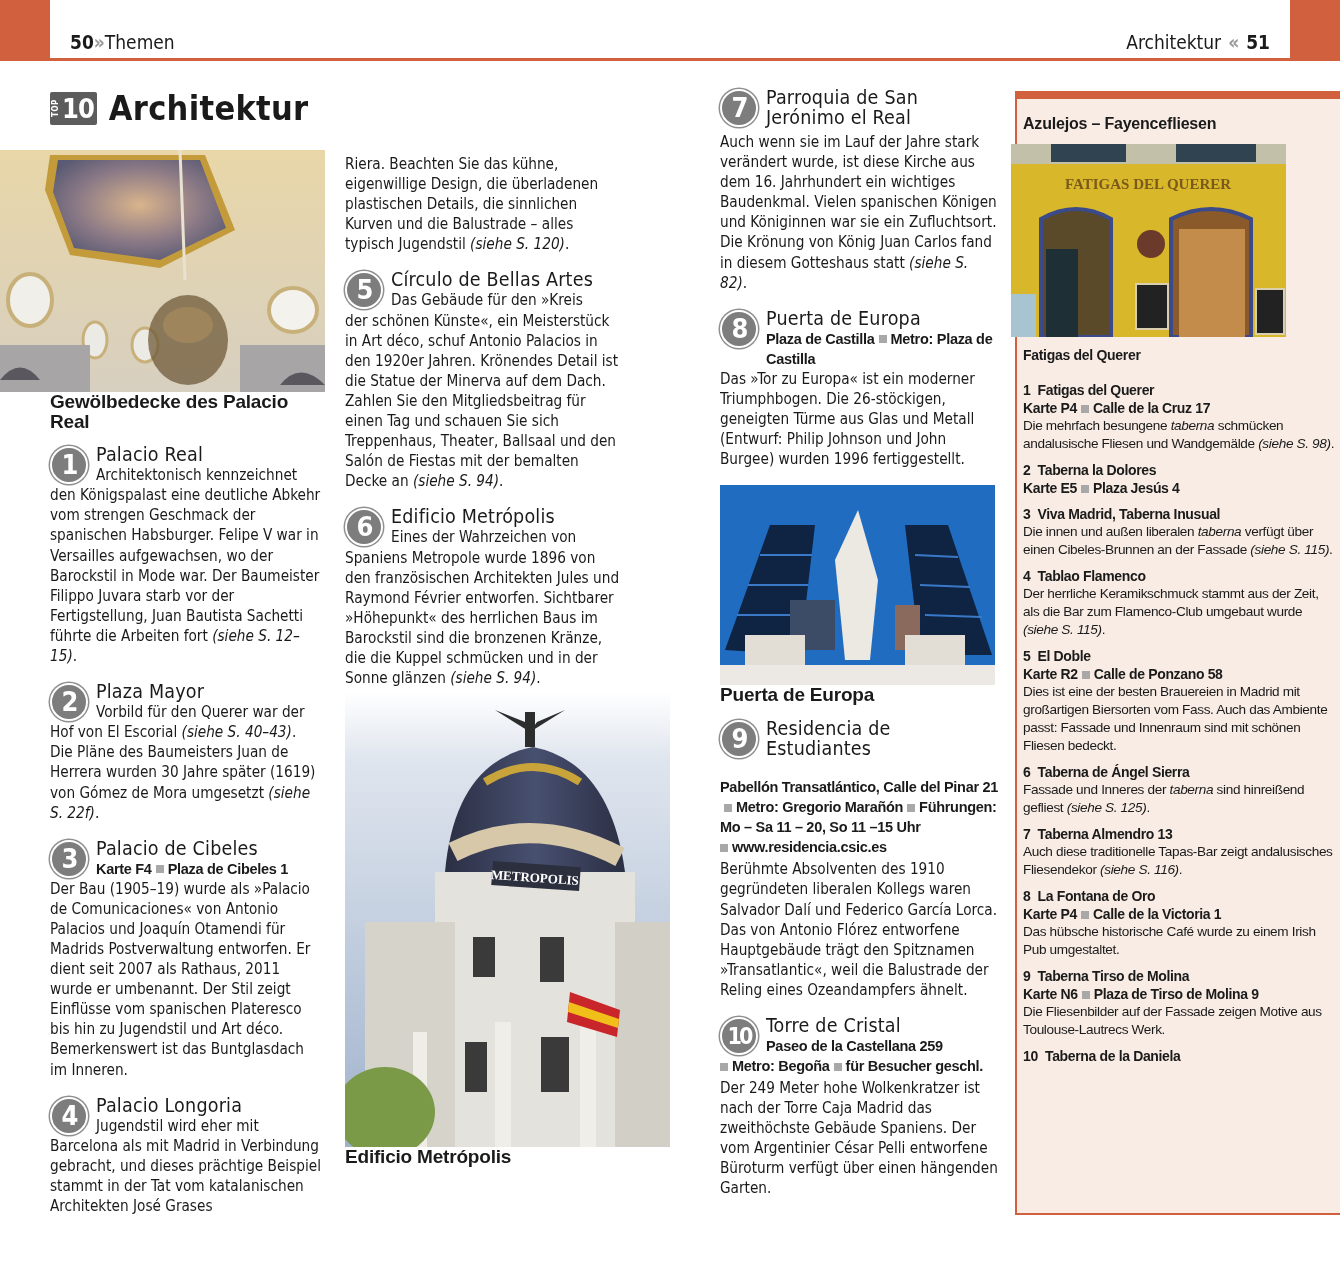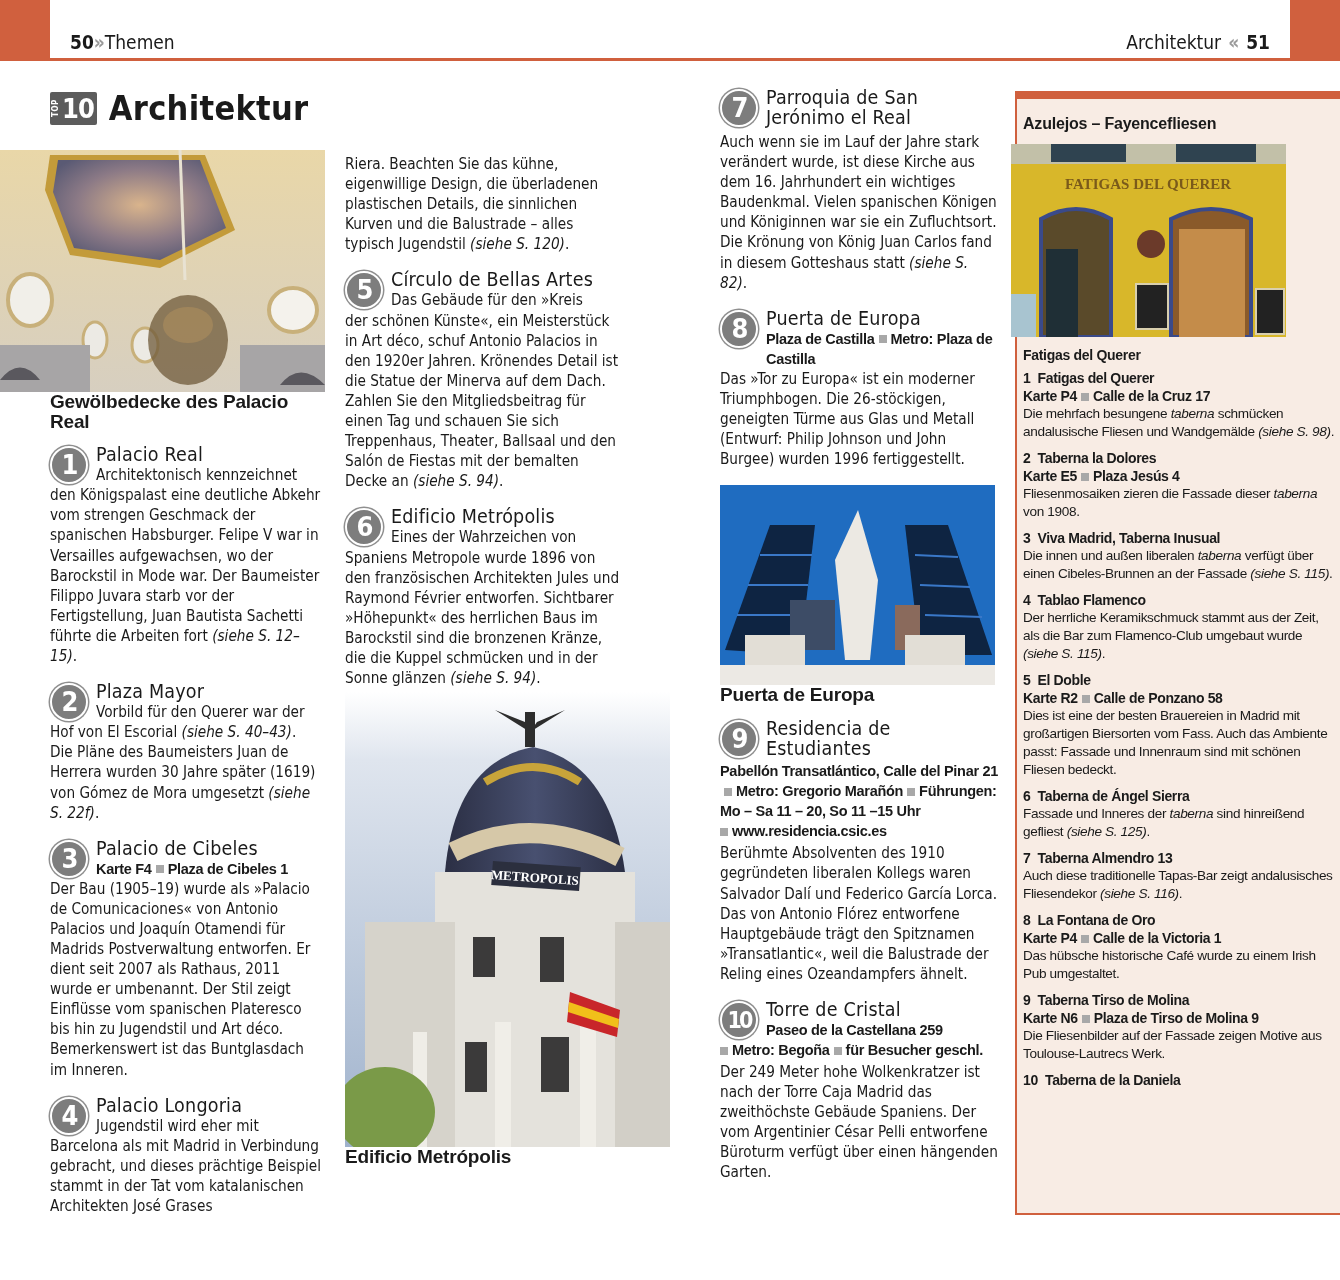--- a/index.html
+++ b/index.html
@@ -37,21 +37,21 @@
   .sq { display: inline-block; width: 8px; height: 8px; background: #a8a8a8; margin: 0 4px 1px 4px; vertical-align: middle; }
   .sq.first { margin-left: 0; }
   .entry-body { text-indent: 0; }
   .ref { font-style: italic; }
 
   
   .sidebar { position: absolute; left: 1015px; top: 91px; width: 329px; height: 1124px; background: #f8ece4; border: 2px solid #d0603e; border-top: 8px solid #d0603e; padding: 0 6px; }
   .sb-title { font-family: "Liberation Sans", sans-serif; font-weight: bold; font-size: 16px; margin-top: 16px; letter-spacing: -0.2px; }
   .sb-photo { margin: 11px -12px 0 -12px; height: 193px; }
   .sb-caption { font-family: "Liberation Sans", sans-serif; font-weight: bold; font-size: 14px; margin-top: 10px; letter-spacing: -0.3px; }
-  .sb-list { margin-top: 6px; }
+  .sb-list { margin-top: 18px; }
   .sb-item { margin-bottom: 8px; font-family: "Liberation Sans", sans-serif; font-size: 13.6px; line-height: 18px; letter-spacing: -0.35px; }
   .sb-item-title { font-weight: bold; font-size: 14px; }
   .sb-item-meta { font-weight: bold; font-size: 14px; }
   .sb-item em { font-style: italic; }
 </style>
 </head>
 <body>
 
 <div class="tab-left"></div>
 <div class="tab-right"></div>
@@ -264,21 +264,21 @@
   </div>
   <div class="caption">Puerta de Europa</div>
 
   <div class="entry" style="margin-top:14px;">
     <div class="entry-head">
       <div class="num-circle">9</div>
       <div class="entry-head-text">
         <div class="entry-title" style="width:160px;">Residencia de Estudiantes</div>
       </div>
     </div>
-    <div class="entry-meta" style="margin-top:2px;"><span>Pabellón Transatlántico, Calle del Pinar 21</span><span class="sq"></span><span>Metro: Gregorio Marañón</span><span class="sq"></span><span>Führungen: Mo – Sa 11 – 20, So 11 –15 Uhr</span><br><span class="sq first"></span><span>www.residencia.csic.es</span></div>
+    <div class="entry-meta" style="margin-top:18px;"><span>Pabellón Transatlántico, Calle del Pinar 21</span><span class="sq"></span><span>Metro: Gregorio Marañón</span><span class="sq"></span><span>Führungen: Mo – Sa 11 – 20, So 11 –15 Uhr</span><br><span class="sq first"></span><span>www.residencia.csic.es</span></div>
     <div class="entry-body" style="margin-top:2px;">Berühmte Absolventen des 1910 gegründeten liberalen Kollegs waren Salvador Dalí und Federico García Lorca. Das von Antonio Flórez entworfene Hauptgebäude trägt den Spitznamen »Transatlantic«, weil die Balustrade der Reling eines Ozeandampfers ähnelt.</div>
   </div>
 
   <div class="entry">
     <div class="entry-head">
       <div class="num-circle" style="font-size:23px;letter-spacing:-3px;">10</div>
       <div class="entry-head-text">
         <div class="entry-title">Torre de Cristal</div>
         <div class="entry-meta">Paseo de la Castellana 259</div>
       </div>
@@ -311,21 +311,20 @@
 
   <div class="sb-list">
     <div class="sb-item">
       <div class="sb-item-title"><span>1</span>&nbsp; <span>Fatigas del Querer</span></div>
       <div class="sb-item-meta"><span>Karte P4</span><span class="sq"></span><span>Calle de la Cruz 17</span></div>
       <div><span>Die mehrfach besungene </span><em>taberna</em><span> schmücken andalusische Fliesen und Wandgemälde </span><em>(siehe S. 98)</em><span>.</span></div>
     </div>
     <div class="sb-item">
       <div class="sb-item-title"><span>2</span>&nbsp; <span>Taberna la Dolores</span></div>
       <div class="sb-item-meta"><span>Karte E5</span><span class="sq"></span><span>Plaza Jesús 4</span></div>
-      <div><span>Fliesenmosaiken zieren die Fassade dieser </span><em>taberna</em><span> von 1908.</span></div>
     </div>
     <div class="sb-item">
       <div class="sb-item-title"><span>3</span>&nbsp; <span>Viva Madrid, Taberna Inusual</span></div>
       <div><span>Die innen und außen liberalen </span><em>taberna</em><span> verfügt über einen Cibeles-Brunnen an der Fassade </span><em>(siehe S. 115)</em><span>.</span></div>
     </div>
     <div class="sb-item">
       <div class="sb-item-title"><span>4</span>&nbsp; <span>Tablao Flamenco</span></div>
       <div><span>Der herrliche Keramikschmuck stammt aus der Zeit, als die Bar zum Flamenco-Club umgebaut wurde </span><em>(siehe S. 115)</em><span>.</span></div>
     </div>
     <div class="sb-item">

